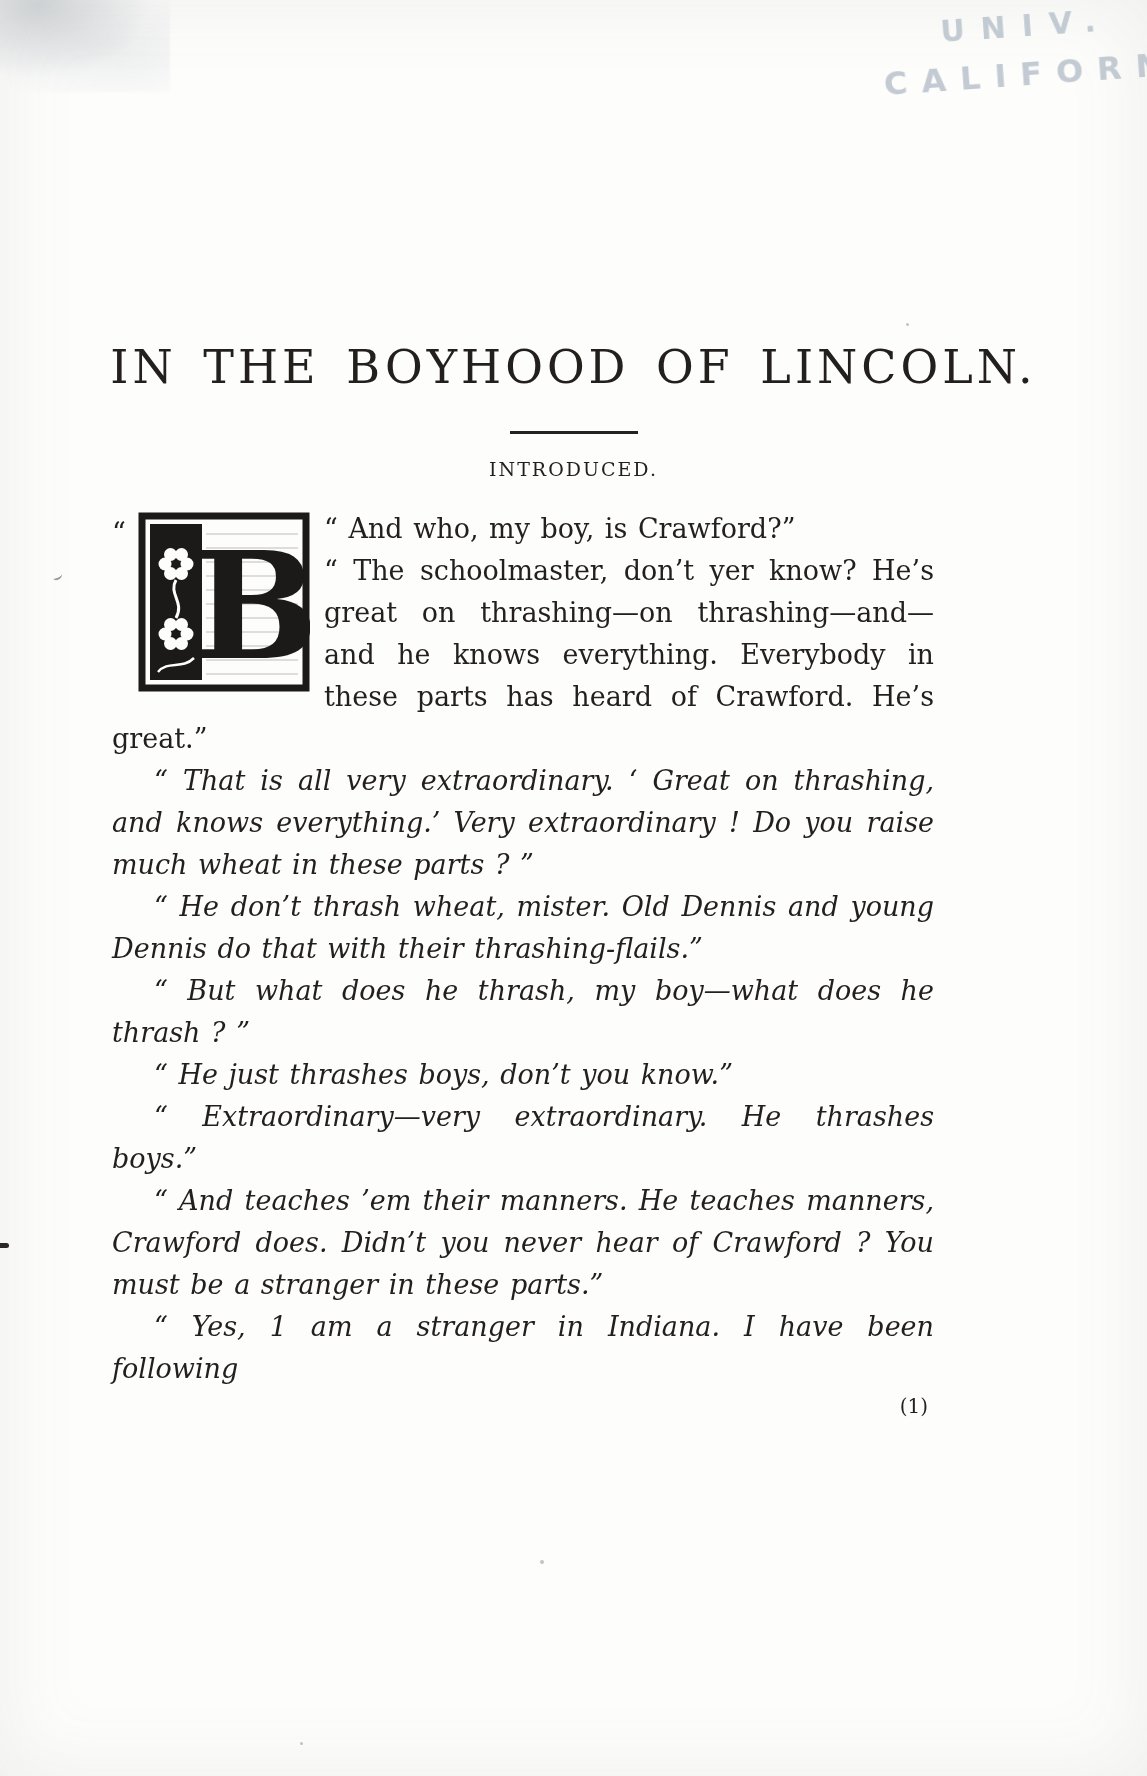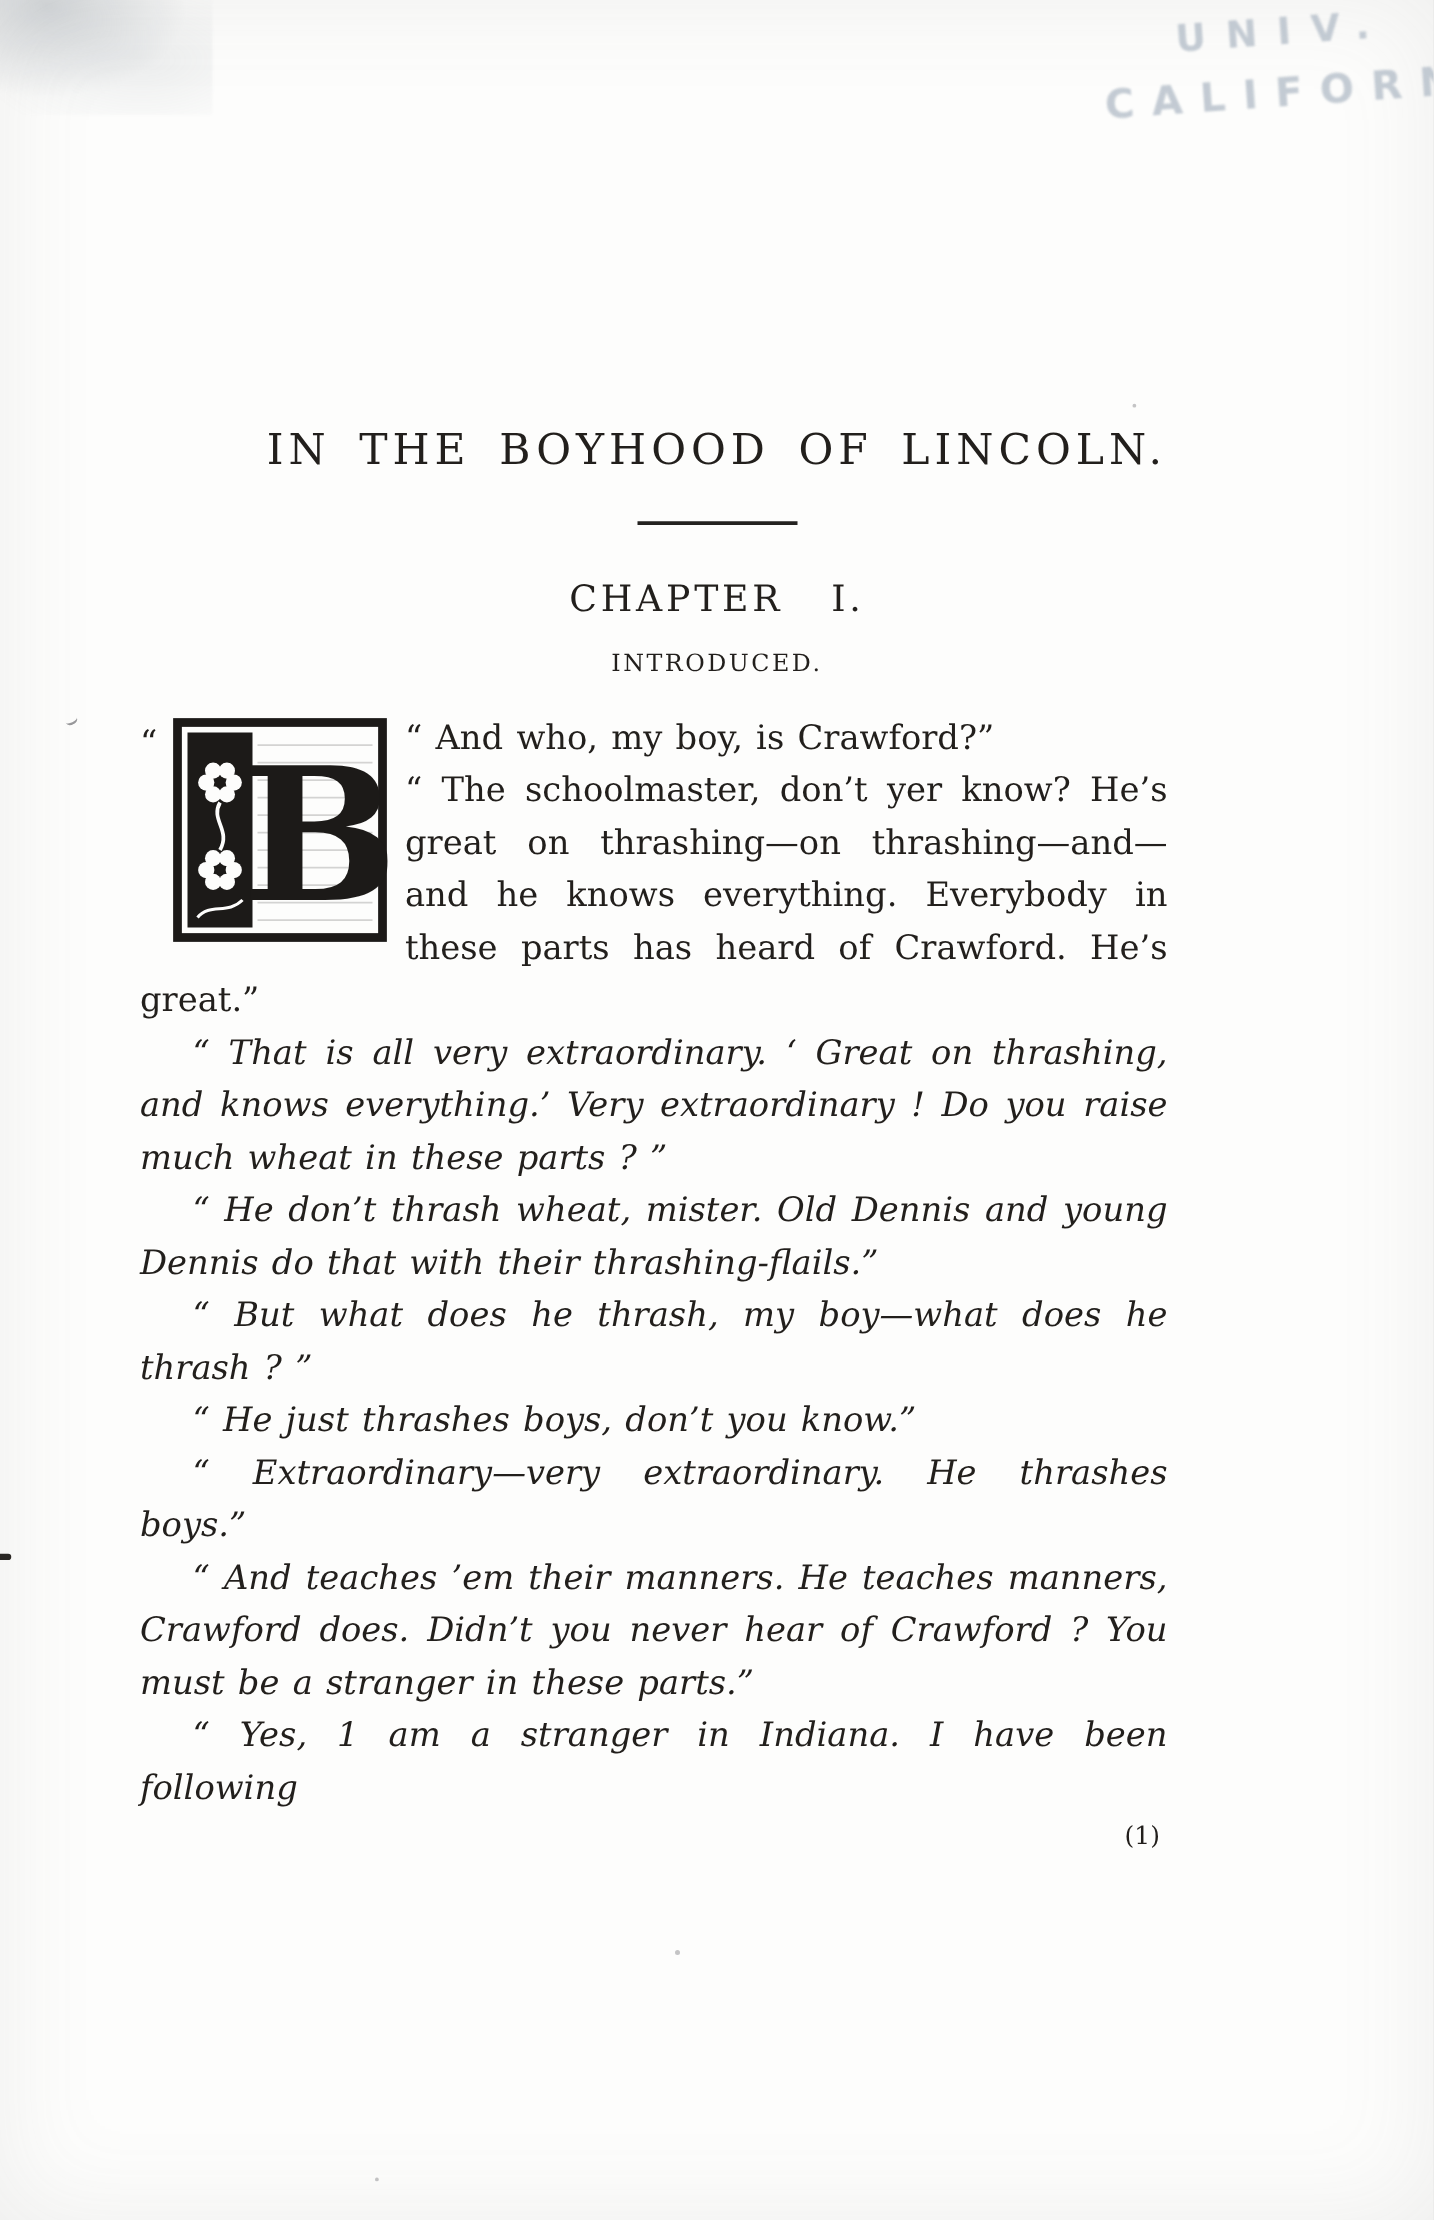--- a/index.html
+++ b/index.html
@@ -45,21 +45,21 @@
     filter:blur(0.7px);
     pointer-events:none;
   }
   .stamp .line1{font-size:30px;letter-spacing:16px;margin-left:60px;}
   .stamp .line2{font-size:32px;letter-spacing:14px;margin-top:12px;}
 
   
   .title{
     margin:340px 0 0 0;
     text-align:center;
-    font-size:34px;
+    font-size:46px;
     letter-spacing:4px;
     word-spacing:8px;
     font-weight:normal;
   }
   .divider{
     width:128px;height:3px;background:#242220;margin:37px auto 0;
   }
   .chapter{
     margin:42px 0 0 0;text-align:center;font-size:29px;
     letter-spacing:3px;word-spacing:26px;font-weight:normal;
@@ -114,21 +114,20 @@
 
   <div class="stamp">
     <div class="line1">UNIV.</div>
     <div class="line2">CALIFORN</div>
   </div>
 
   <h1 class="title">IN THE BOYHOOD OF LINCOLN.</h1>
 
   <div class="divider"></div>
 
-  <h2 class="chapter">CHAPTER  I.</h2>
 
   <h3 class="section">INTRODUCED.</h3>
 
   <div class="body-text">
 
     <div class="dropcap-wrap">
       <span class="dropcap-quote">“</span>
       <svg class="dropcap-svg" viewBox="0 0 172 180" aria-hidden="true">
         <rect x="4" y="4" width="164" height="172" fill="#fdfdfc" stroke="#1c1a18" stroke-width="7"></rect>
         <g stroke="#1c1a18" stroke-width="1.4" opacity="0.18">

